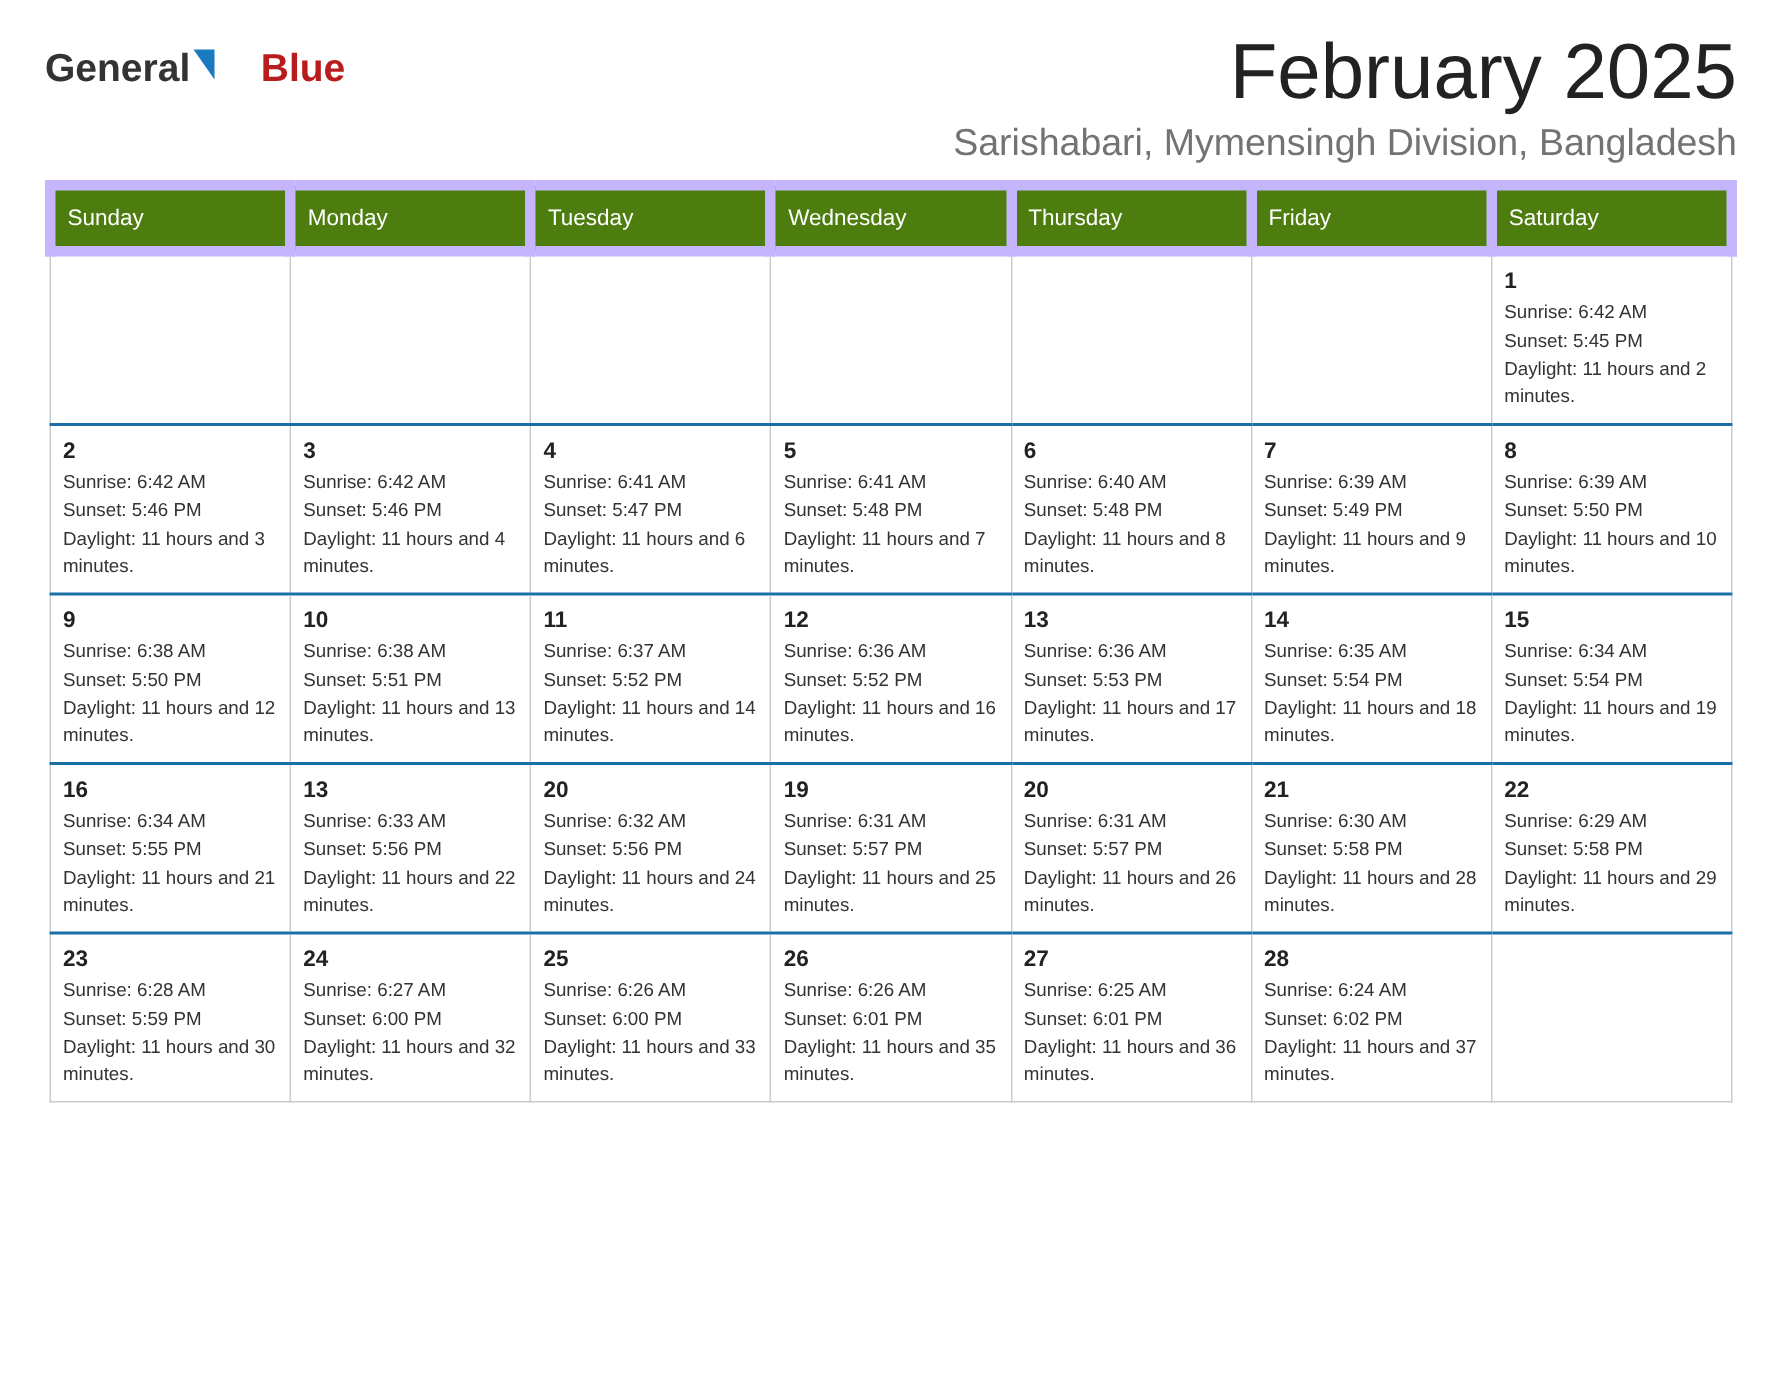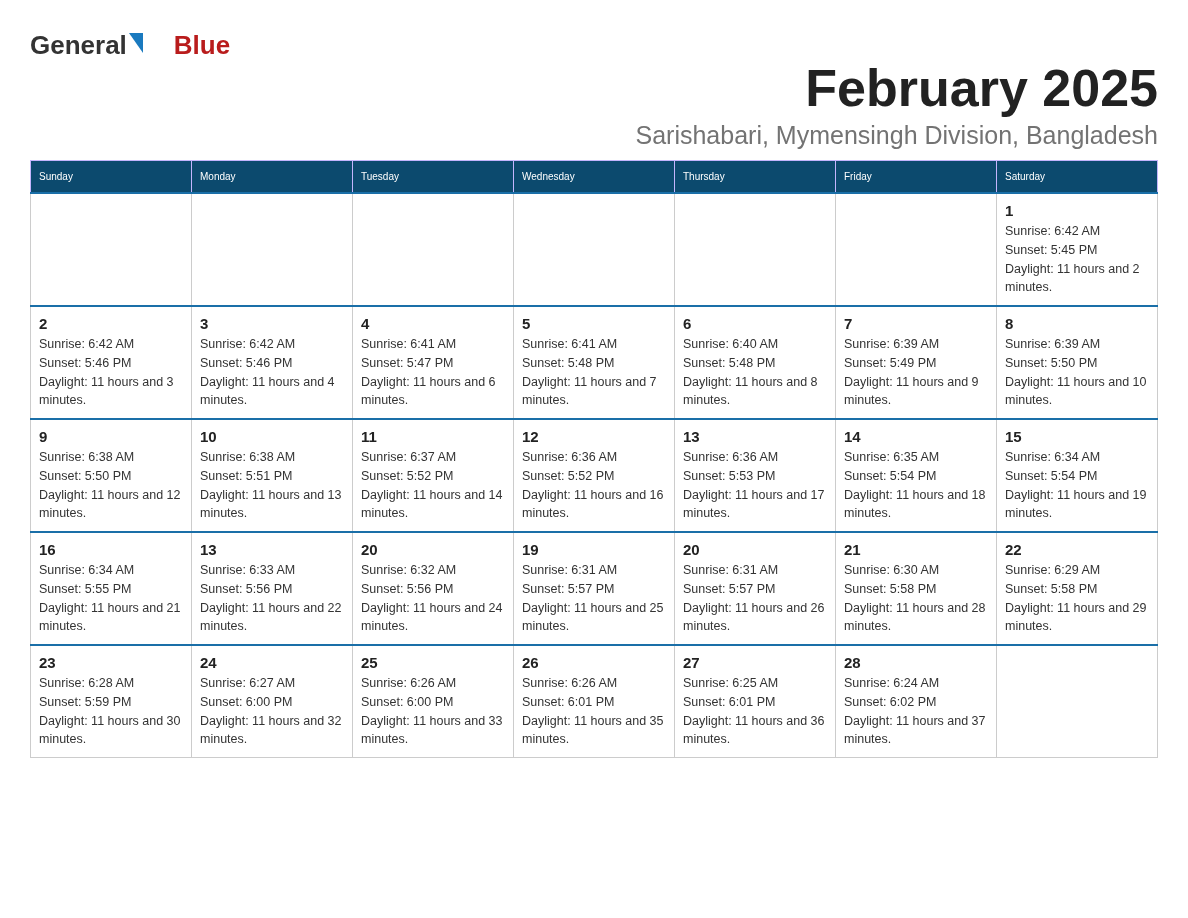--- a/index.html
+++ b/index.html
@@ -48,43 +48,42 @@
     }
     .logo-top-row {
       display: flex;
       align-items: center;
     }
     .title-section {
       text-align: right;
     }
     .month-title {
       font-size: 52px;
-      font-weight: bold;
+      font-weight: normal;
       color: #222;
       line-height: 1.1;
-      margin-top: 40px;
     }
     .subtitle {
       font-size: 25px;
       color: #737373;
       margin-top: 4px;
     }
     .calendar {
       width: 100%;
       border-collapse: collapse;
       margin-top: 10px;
     }
     .calendar th {
-      background-color: #0c4a6e;
+      background-color: #4d7c0f;
       color: #fff;
       padding: 10px 8px;
       text-align: left;
-      font-size: 10px;
+      font-size: 15px;
       font-weight: normal;
-      border: 1px solid #c4b5fd;
+      border: 7px solid #c4b5fd;
     }
     .calendar td {
       vertical-align: top;
       padding: 8px 8px;
       border: 1px solid #ccc;
       width: 14.28%;
       height: 110px;
       font-size: 13px;
       color: #333;
       background: #fff;

